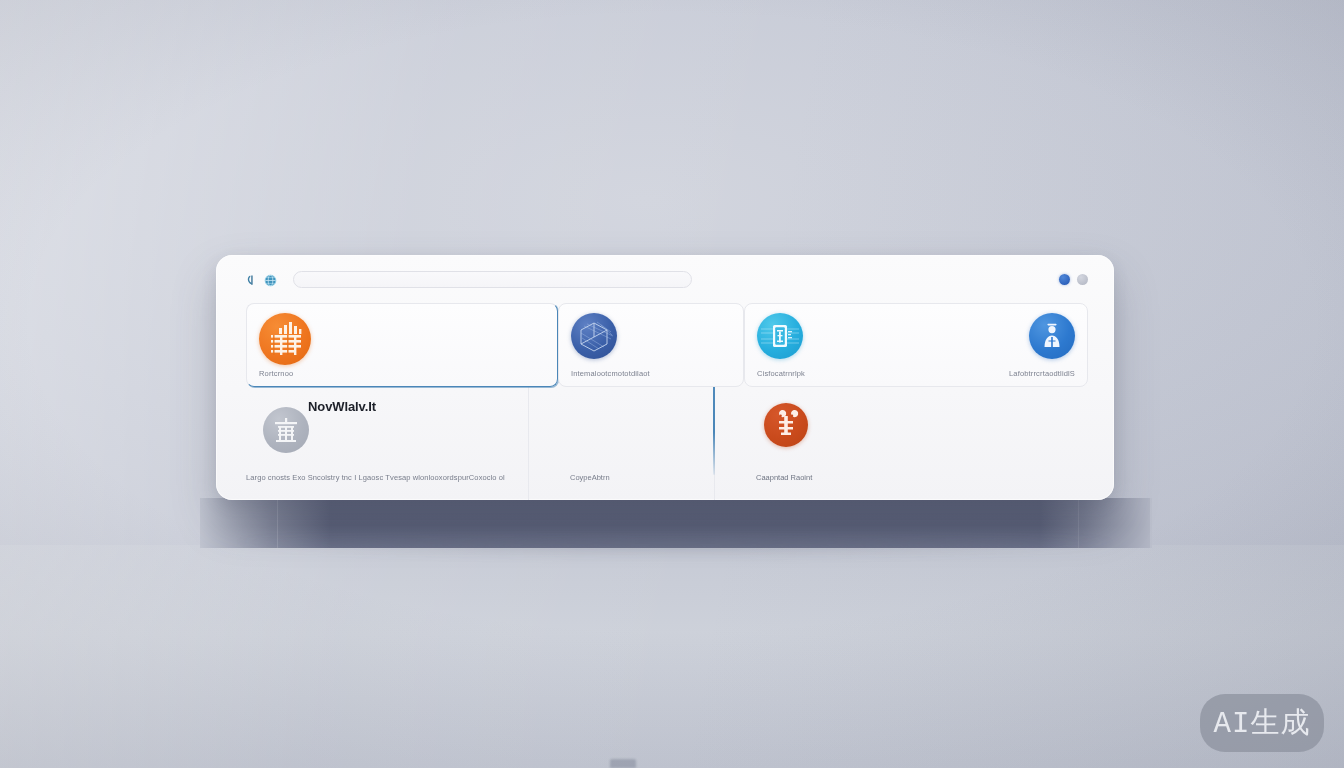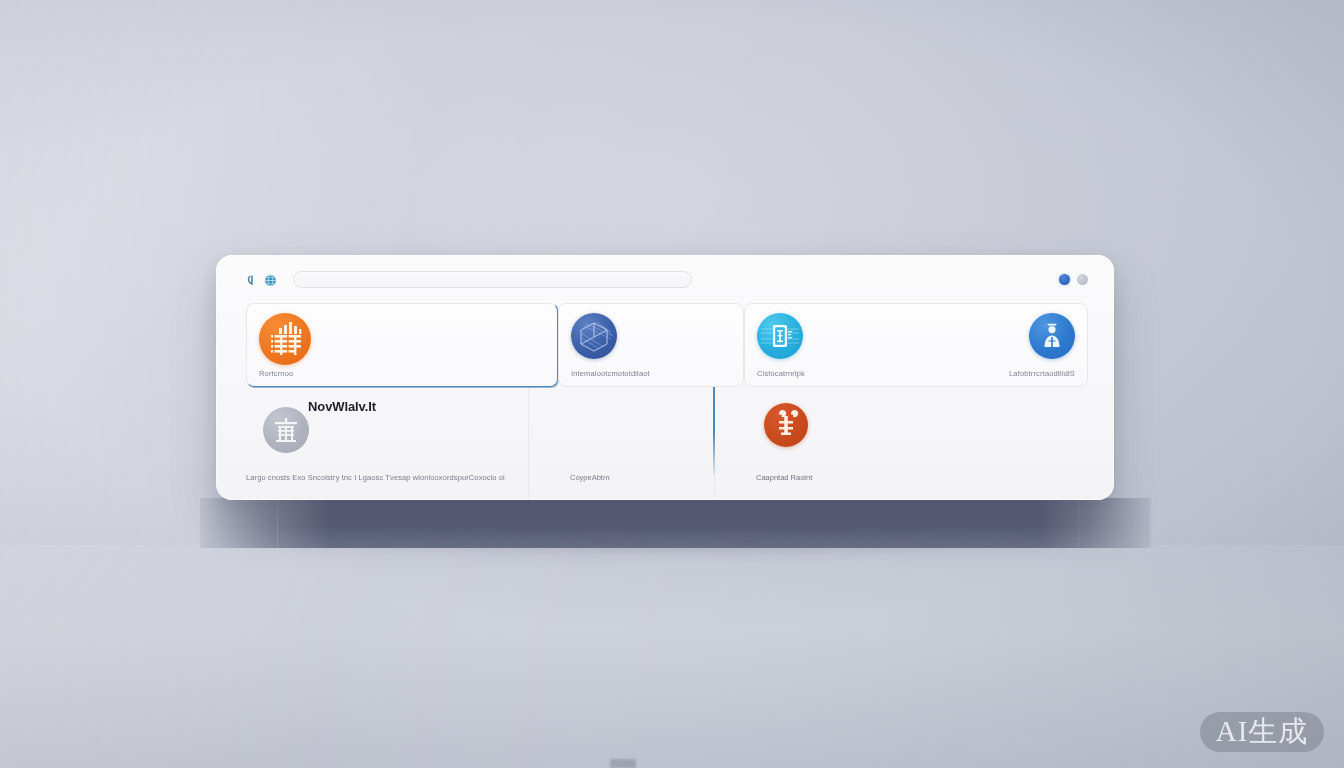--- a/index.html
+++ b/index.html
@@ -354,30 +354,30 @@
     pointer-events: none;
     backdrop-filter: blur(0.35px);
   }
 
   
   .watermark {
     position: absolute;
     right: 20px;
     bottom: 16px;
     width: 124px;
-    height: 40px;
+    height: 58px;
     border-radius: 25px;
     background: rgba(142,147,160,0.78);
     display: flex;
     align-items: center;
     justify-content: center;
     color: #e7e9ee;
     font-size: 29px;
     letter-spacing: 1px;
-    font-family: Liberation Serif, serif;
+    font-family: Liberation Mono, monospace;
   }
 
   
   .edge-artifact {
     position: absolute;
     left: 610px;
     bottom: 0;
     width: 26px;
     height: 9px;
     background: rgba(120,126,145,0.45);

